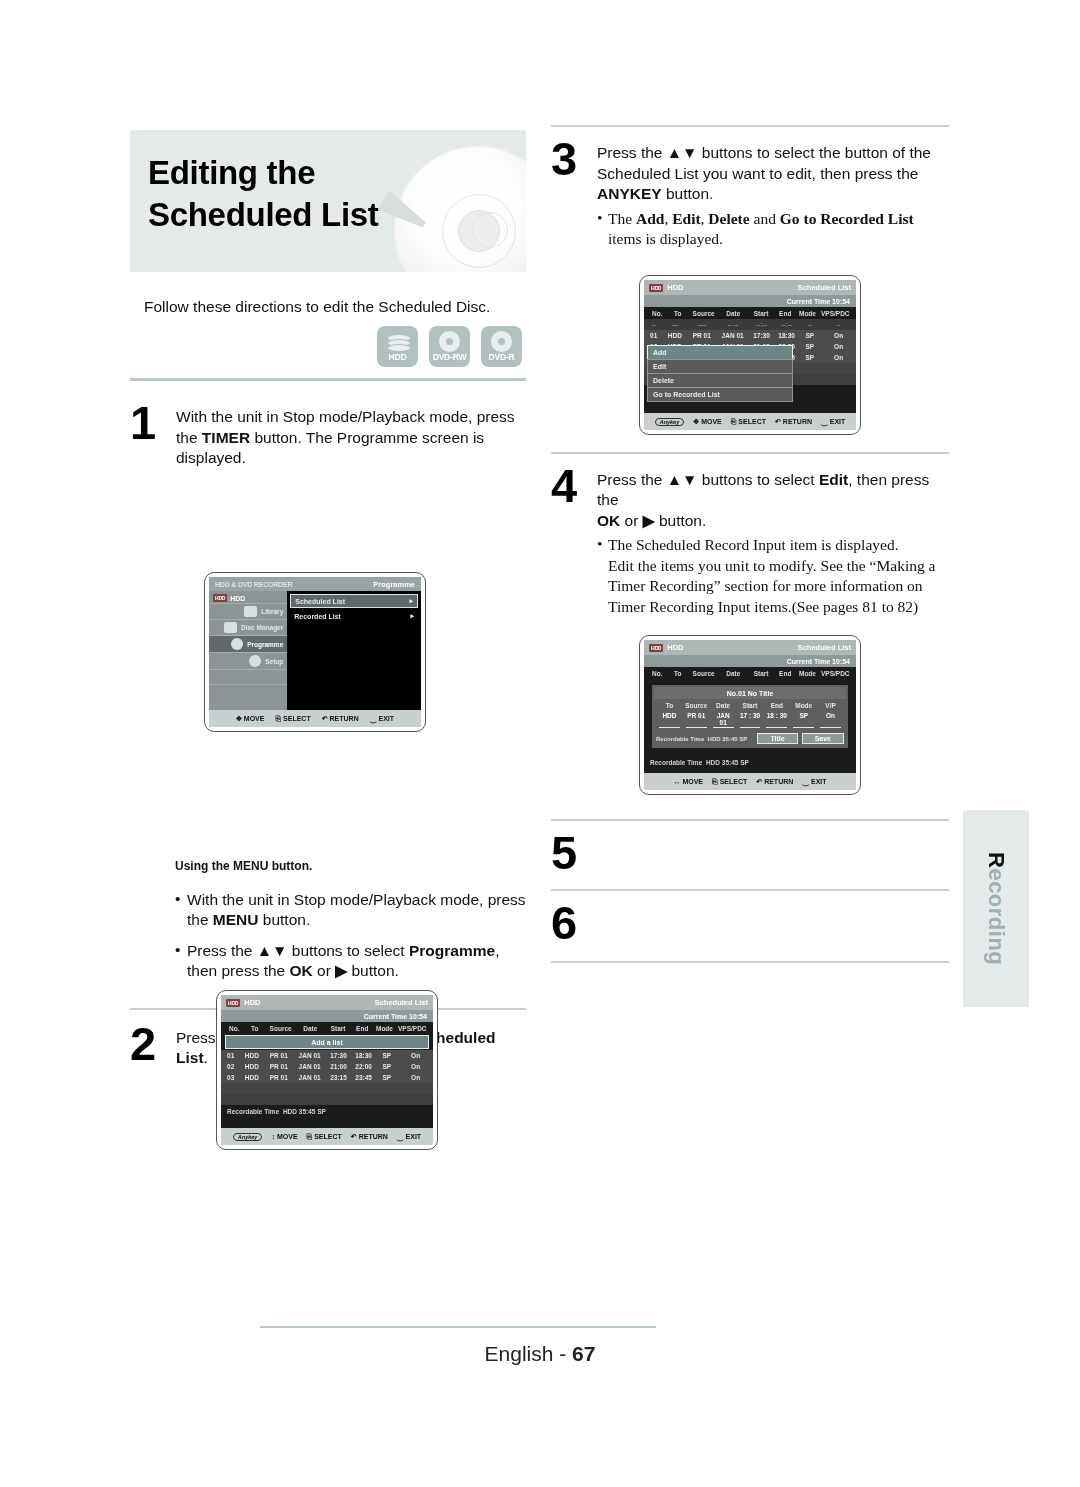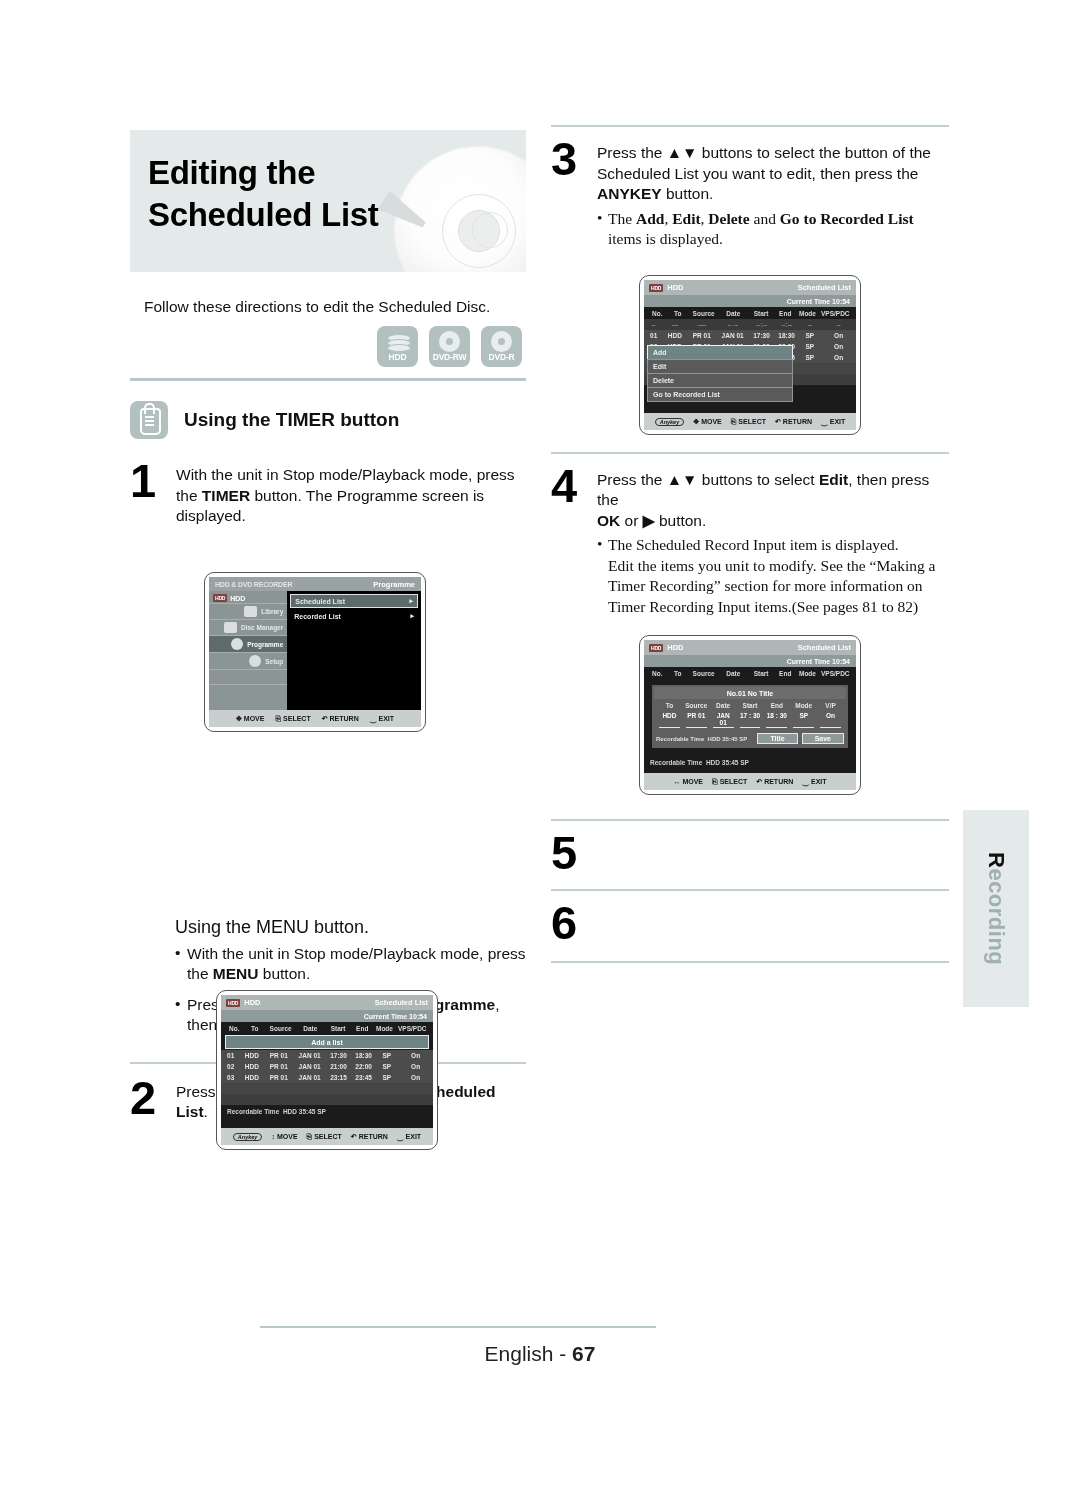--- a/index.html
+++ b/index.html
@@ -84,21 +84,21 @@
   .step{display:flex;margin-top:14px;}
   .step .num{
     font-size:47px;font-weight:bold;line-height:40px;width:46px;flex:none;
     letter-spacing:-2px;color:#000;
   }
   .step .body{font-size:15.5px;line-height:20.5px;padding-top:4px;}
   .step .body b{font-weight:bold;}
   .bullets{margin:4px 0 0 0;padding:0;list-style:none;}
   .bullets li{position:relative;padding-left:11px;font-size:15.5px;line-height:20.5px;font-family:Liberation Serif, serif;}
   .bullets li:before{content:"•";position:absolute;left:0;top:-1px;}
-  .sub-head{font-size:18px;font-weight:normal;margin:26px 0 6px 45px;}
+  .sub-head{font-size:12px;font-weight:bold;margin:26px 0 17px 45px;}
   .sub-list{margin:0 0 0 45px;padding:0;list-style:none;}
   .sub-list li{position:relative;padding-left:12px;font-size:15.5px;line-height:20.5px;margin-bottom:10px;}
   .sub-list li:before{content:"•";position:absolute;left:0;top:-1px;}
 
   
   .osd{
     background:#fff;border:1px solid #555;border-radius:10px;padding:4px;
     box-sizing:border-box;
   }
   .osd-inner{background:#1b1b1b;width:100%;height:100%;position:relative;}
@@ -233,26 +233,20 @@
             <span class="ring">
               <b></b>
             </span>
           </div>
         <div class="mlabel">DVD-R</div>
       </div>
     </div>
 
     <div class="hrule" style="margin-top:62px;"></div>
 
-    <div class="sec-head">
-      <div class="sec-icon">
-          <span class="hand"></span>
-        </div>
-      <div class="sec-title">Using the TIMER button</div>
-    </div>
 
     <div class="step" style="margin-top:22px;">
       <div class="num">1</div>
       <div class="body">
         <span>With the unit in Stop mode/Playback mode, press</span><br>
         <span>the </span><b>TIMER</b><span> button. The Programme screen is</span><br>
         <span>displayed.</span>
       </div>
     </div>
 

